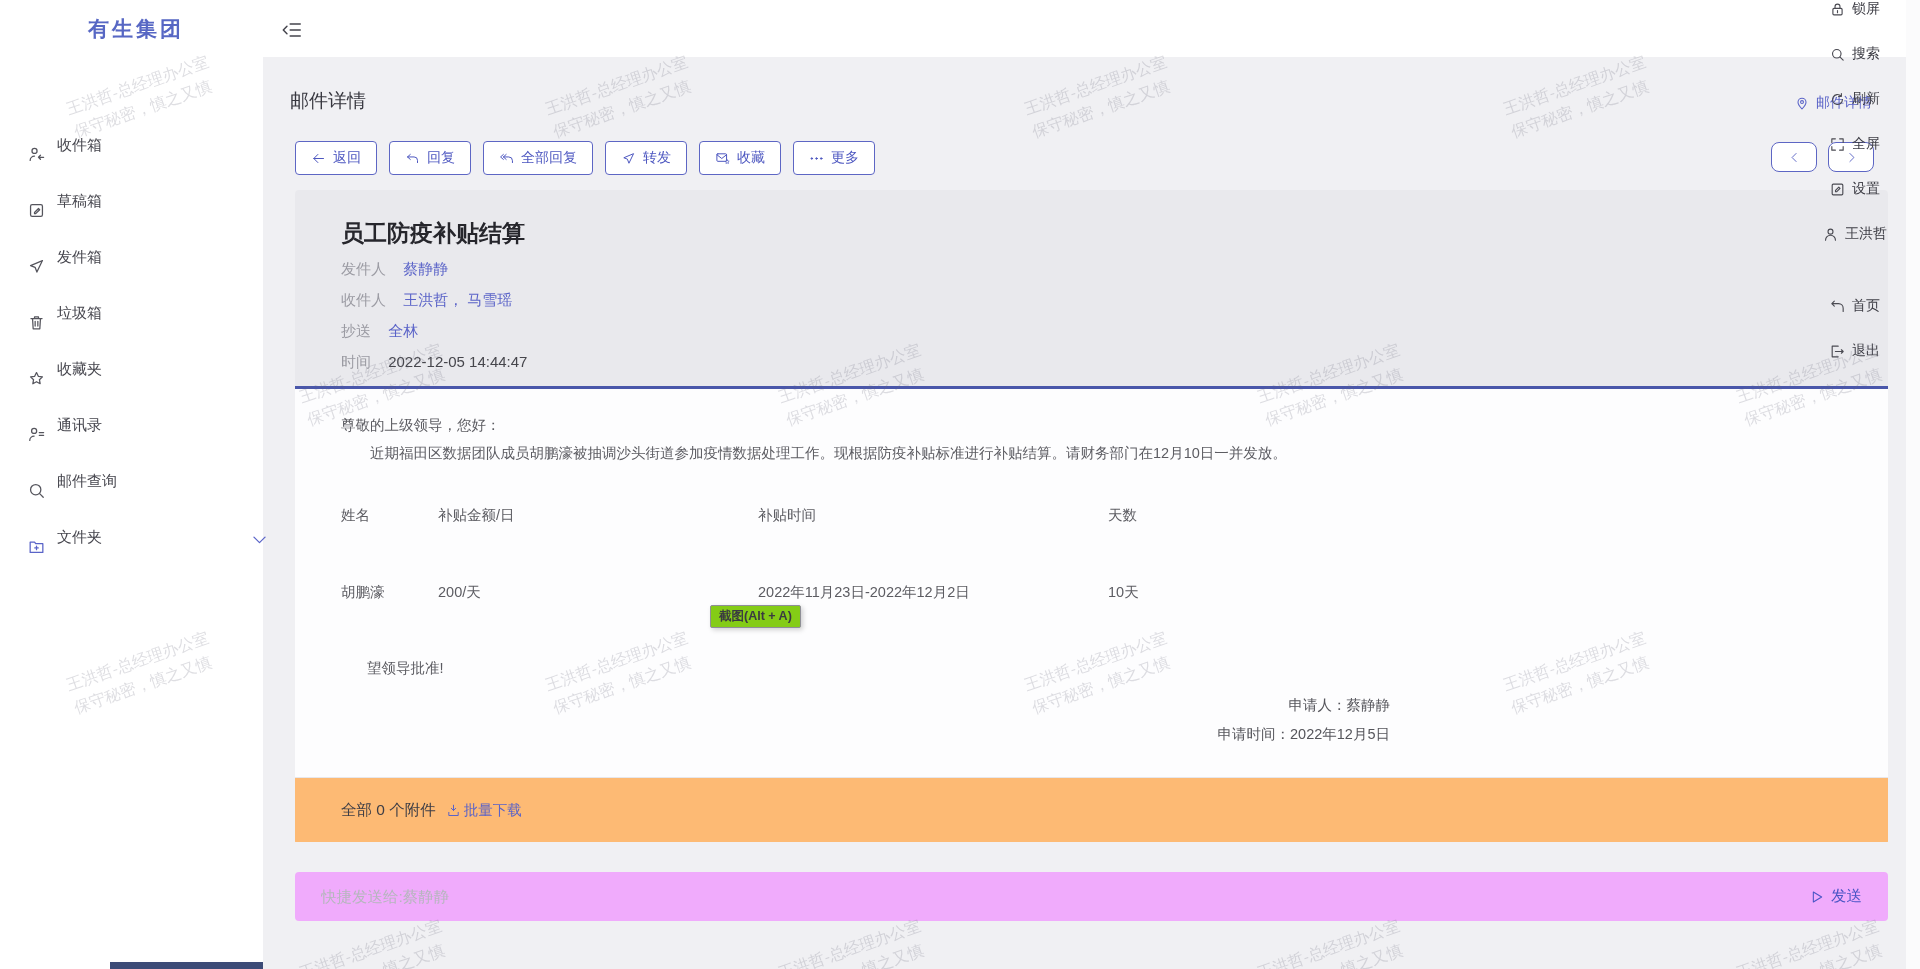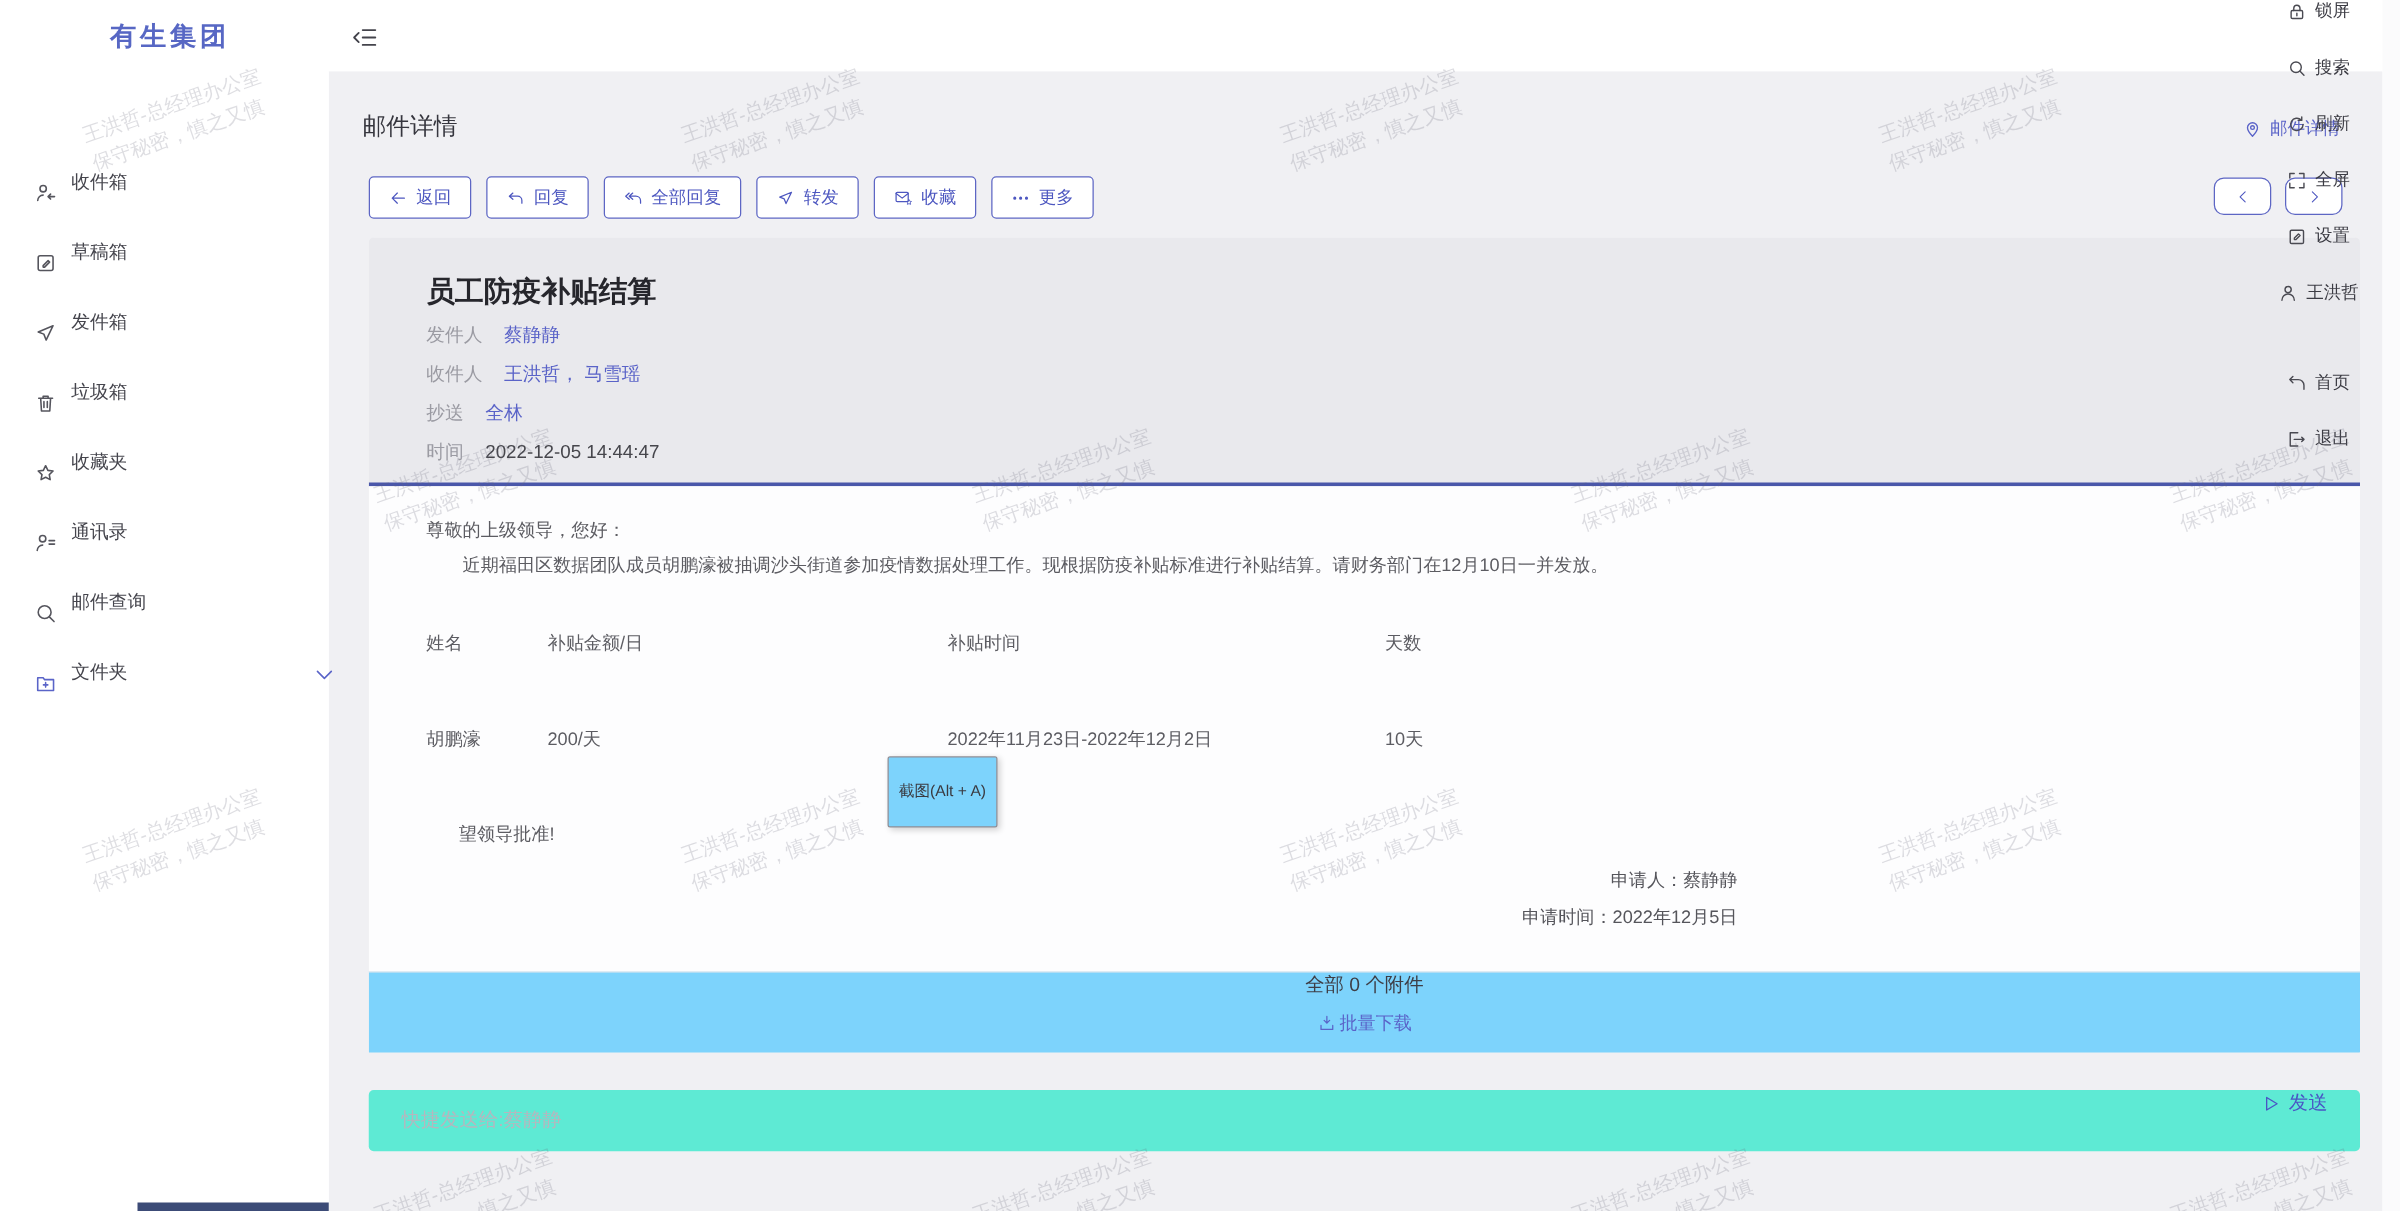--- a/index.html
+++ b/index.html
@@ -56,37 +56,37 @@
   .greeting { line-height:20px; }
   .paragraph { margin-top:8px; line-height:20px; text-indent:2em; }
   .grid-table { margin-top:42px; }
   .grid-row { display:flex; line-height:20px; }
   .grid-row.data { margin-top:57px; }
   .c1 { width:97px; } .c2 { width:320px; } .c3 { width:350px; } .c4 { flex:1; }
   .closing { margin-top:56px; padding-left:26px; line-height:20px; }
   .signature { position:absolute; right:498px; top:306px; text-align:right; line-height:20px; color:#55555b; }
   .signature div + div { margin-top:9px; }
 
-  .attach-row { height:65px; background:#7dd3fc; border-top:1px solid #e7e7ec; display:flex; align-items:center; padding:0 46px; gap:10px;flex-direction:column; }
+  .attach-row { height:65px; background:#fdba74; border-top:1px solid #e7e7ec; display:flex; align-items:center; padding:0 46px; gap:10px; }
   .attach-summary { font-size:15.5px; color:#3e3e46; }
   .attach-link { display:flex; align-items:center; gap:3px; font-size:14.5px; color:#5a63c8; cursor:pointer; }
   .attach-link .ic { width:15px; height:15px; }
 
   
-  .quick-send { position:absolute; left:32px; top:815px; width:1593px; height:49px; background:#5eead4; border-radius:4px;
-                display:flex; align-items:flex-start; }
+  .quick-send { position:absolute; left:32px; top:815px; width:1593px; height:49px; background:#f0abfc; border-radius:4px;
+                display:flex; align-items:center; }
   .qs-input { flex:1; height:100%; border:none; outline:none; background:transparent; padding:0 26px; font-size:15.5px;
               font-family:"Liberation Sans","DejaVu Sans",sans-serif; color:#46464c; }
   .qs-input::placeholder { color:#b6b6be; }
   .qs-send { display:flex; align-items:center; gap:6px; padding-right:26px; font-size:15.5px; color:#4a55c5; cursor:pointer; }
   .qs-send .ic { width:16px; height:16px; }
 
   
-  .tooltip { position:absolute; left:710px; top:605px; background:#7dd3fc; border:1px solid #8f8f97; border-radius:2px;
-             padding:19px 8px; font-size:12.5px; color:#3a3a40; box-shadow:2px 2px 5px rgba(0,0,0,.18); z-index:60; }
+  .tooltip { position:absolute; left:710px; top:605px; background:#84cc16; border:1px solid #8f8f97; border-radius:2px;
+             padding:2px 8px; font-size:12.5px; color:#3a3a40; box-shadow:2px 2px 5px rgba(0,0,0,.18); z-index:60;font-weight:bold; }
 
   
   .wm-layer { position:absolute; inset:0; overflow:hidden; pointer-events:none; z-index:40; }
   .wm-tile { position:absolute; transform:rotate(-19deg); color:rgba(105,105,122,0.22); font-size:16px; line-height:24px; white-space:nowrap; }
 </style>
 </head>
 <body>
 
 <div class="screen">
 

